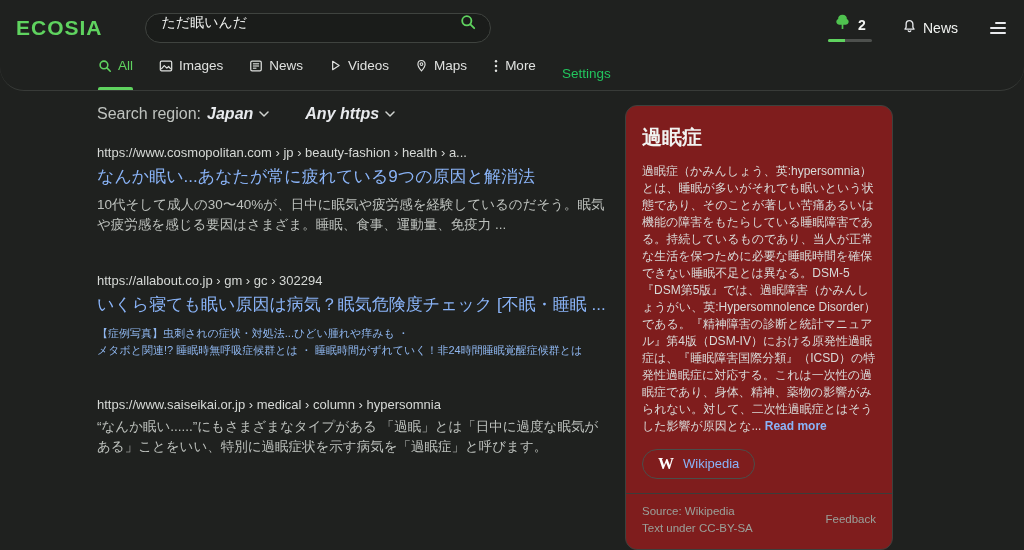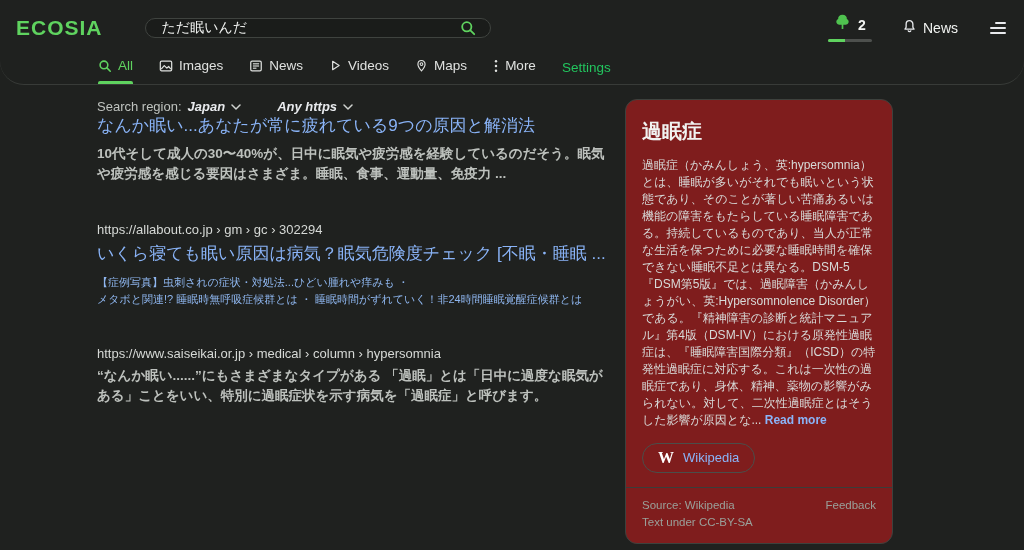--- a/index.html
+++ b/index.html
@@ -9,23 +9,23 @@
     background:#1f211f; color:#e8eaed;
     font-family:"Liberation Sans", sans-serif;
   }
   .page { width:1024px; height:550px; overflow:hidden; position:relative; }
 
   
   .header { padding:10px 16px 0 16px; border-bottom:1px solid #383b38;border-radius:24px; }
   .hrow1 { display:flex; align-items:center; height:36px; }
   .logo { color:#5fd35f; font-weight:800; font-size:21px; letter-spacing:1px; cursor:pointer; }
   .searchbar {
-    margin-left:42px; width:346px; height:20px;
+    margin-left:42px; width:346px; height:30px;
     border:1px solid #3f433f; border-radius:17px; background:#1a1c1a;
-    display:flex; align-items:center; padding:0 14px;
+    display:flex; align-items:flex-start; padding:0 14px;
   }
   .searchbar input {
     flex:1; background:transparent; border:none; outline:none;
     color:#f1f3f1; font-size:14px; font-family:"Liberation Sans", sans-serif;
   }
   .search-icon { display:flex; align-items:center; cursor:pointer; }
   .hright { margin-left:auto; display:flex; align-items:center; gap:30px; }
   .tree-counter { display:flex; flex-direction:column; align-items:center; cursor:pointer; }
   .tree-row { display:flex; align-items:center; gap:7px; }
   .tree-count { color:#f1f3f1; font-size:14px; font-weight:700; }
@@ -33,42 +33,42 @@
   .tree-progress-fill { width:38%; height:100%; background:#5fd35f; }
   .news-link { display:flex; align-items:center; gap:6px; color:#f1f3f1; font-size:14px; cursor:pointer; }
   .hamburger { display:flex; flex-direction:column; align-items:flex-end; gap:3px; cursor:pointer; padding:4px 2px; }
   .hamburger span { display:block; height:2px; background:#e8eaed; border-radius:1px; }
   .hamburger .b1 { width:11px; }
   .hamburger .b2, .hamburger .b3 { width:16px; }
 
   
   .hrow2 { margin-left:82px; width:494px; display:flex; align-items:flex-end; gap:26px; padding-top:12px; }
   .tab { display:flex; align-items:center; gap:6px; color:#dfe1df; font-size:13.5px;
-         padding-bottom:11px; position:relative; cursor:pointer; white-space:nowrap; }
+         padding-bottom:17px; position:relative; cursor:pointer; white-space:nowrap; }
   .tab svg { display:block; }
   .tab.active { color:#5fd35f; }
   .tab.active::after {
     content:""; position:absolute; left:0; right:0; bottom:0; height:3px;
     background:#5fd35f; border-radius:2px 2px 0 0;
   }
   .settings { margin-left:auto; color:#22c55e; font-size:13.5px; padding-bottom:9px; cursor:pointer; }
 
   
   .main { display:flex; padding:14px 0 0 97px; }
   .results-col { width:513px; }
-  .filters { display:flex; align-items:center; gap:36px; font-size:13px; }
+  .filters { display:flex; align-items:center; gap:36px; font-size:16px; margin-bottom:22px; }
   .filter { display:flex; align-items:center; gap:6px; cursor:pointer; }
   .filter-label { color:#bfc3bf; }
   .filter-value { color:#e8eaed; font-weight:700;font-style:italic; }
   .chev { display:flex; align-items:center; }
 
   .result { margin-bottom:37px; }
   .result-url { font-size:13px; color:#d6d9d6; margin-bottom:5px; cursor:pointer; }
   .result-title { font-size:17px; font-weight:400; color:#8ab4f8; margin:0 0 7px 0; cursor:pointer; }
-  .result-snippet { font-size:13.5px; color:#bdc1bd; line-height:1.5;font-weight:bold; }
+  .result-snippet { font-size:13.5px; color:#bdc1bd; line-height:1.5; }
   .sublinks { margin-top:9px; font-size:11px; line-height:1.6; }
   .sublink { color:#8fb7f0; cursor:pointer; }
 
   
   .panel {
     width:268px; margin-left:15px; align-self:flex-start;
     border:1px solid #3d413d; border-radius:12px; background:#7f1d1d;
   }
   .panel-body { padding:14px 16px 0 16px; }
   .panel-title { font-size:20px; font-weight:700; color:#f1f3f1; margin:4px 0 12px 0; }
@@ -76,21 +76,21 @@
   .read-more { color:#8ab4f8; cursor:pointer;font-weight:bold; }
   .wiki-btn {
     margin:13px 0 14px 0; display:inline-flex; align-items:center; gap:9px;
     border:1px solid #4a4e4a; border-radius:17px; padding:6px 15px;
     background:transparent; cursor:pointer;
   }
   .wiki-w { font-family:"Liberation Serif", serif; font-weight:700; font-size:16px; color:#ffffff; line-height:1; }
   .wiki-label { font-size:13px; color:#8ab4f8; }
   .panel-footer {
     border-top:1px solid #3a3d3a; padding:9px 16px 12px 16px;
-    display:flex; justify-content:space-between; align-items:flex-start;
+    display:flex; justify-content:space-between; align-items:center;
     font-size:11.5px; color:#9aa09a; line-height:1.5;
   }
   .feedback { cursor:pointer; color:#9aa09a; }
 </style>
 </head>
 <body>
 
 <div class="page">
 
   <div class="header">
@@ -225,20 +225,21 @@
           <span class="filter-value">Any https</span>
           <span class="chev">
             <svg width="10" height="6" viewBox="0 0 10 6">
                 <path d="M1 1 L5 5 L9 1" fill="none" stroke="#cfd2cf" stroke-width="1.5" stroke-linecap="round" stroke-linejoin="round"></path>
               </svg>
           </span>
         </div>
       </div>
 
       <div class="result">
+        <div class="result-url">https://www.cosmopolitan.com › jp › beauty-fashion › health › a...</div>
         <h3 class="result-title">なんか眠い...あなたが常に疲れている9つの原因と解消法</h3>
         <div class="result-snippet">10代そして成人の30〜40%が、日中に眠気や疲労感を経験しているのだそう。眠気や疲労感を感じる要因はさまざま。睡眠、食事、運動量、免疫力 ...</div>
       </div>
 
       <div class="result">
         <div class="result-url">https://allabout.co.jp › gm › gc › 302294</div>
         <h3 class="result-title">いくら寝ても眠い原因は病気？眠気危険度チェック [不眠・睡眠 ...</h3>
         <div class="sublinks">
           <div class="sublink">【症例写真】虫刺されの症状・対処法...ひどい腫れや痒みも ・</div>
           <div class="sublink">メタボと関連!? 睡眠時無呼吸症候群とは ・ 睡眠時間がずれていく！非24時間睡眠覚醒症候群とは</div>

